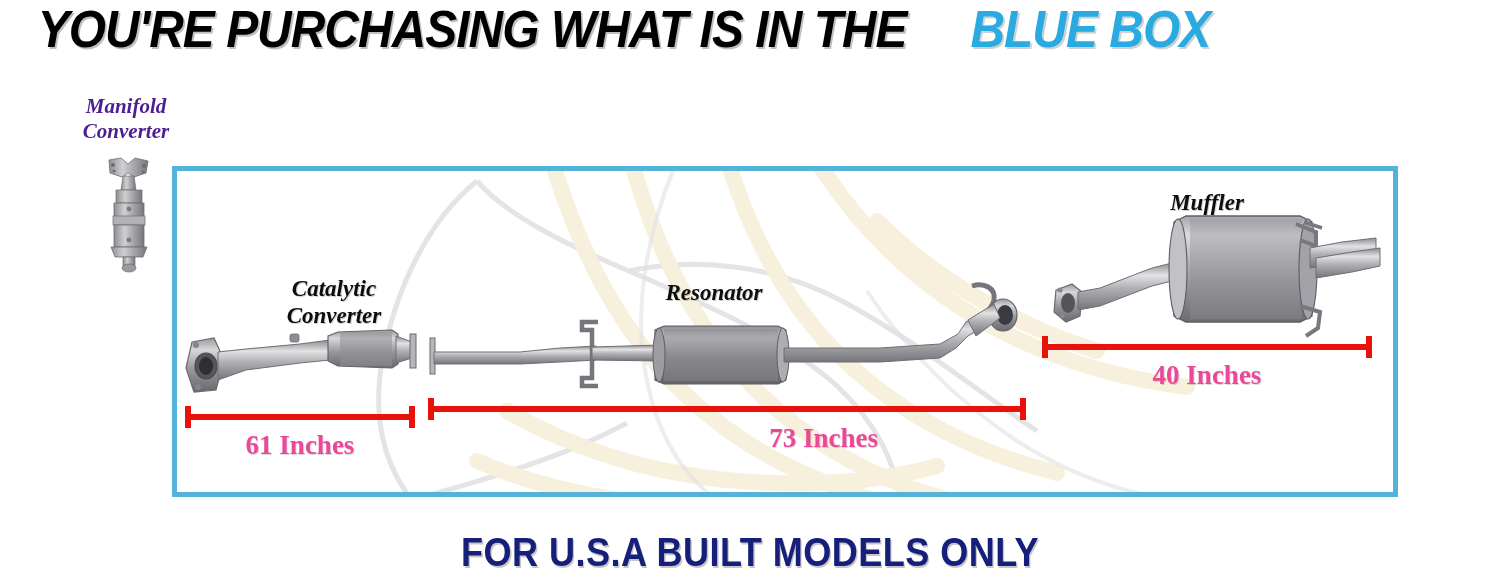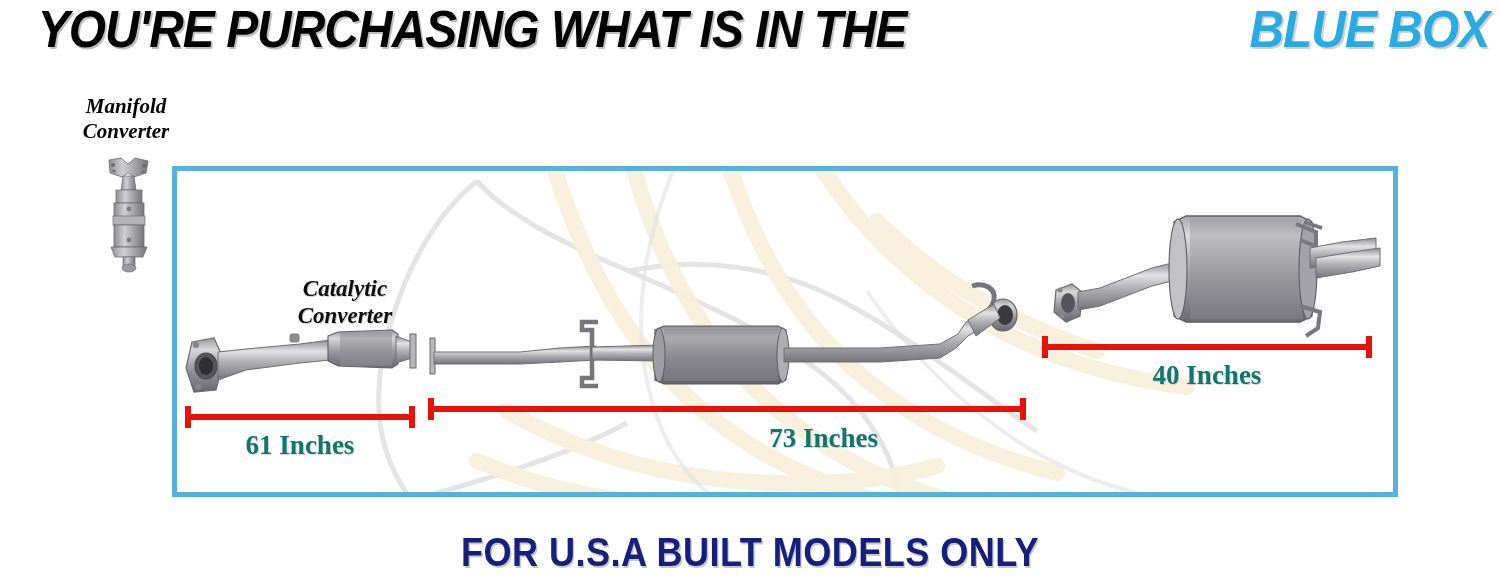--- a/index.html
+++ b/index.html
@@ -1,65 +1,65 @@
 <!DOCTYPE html>
 <html><head>
 <meta charset="utf-8">
 <style>
   html,body{margin:0;padding:0;background:#ffffff;}
   body{width:1500px;height:587px;position:relative;overflow:hidden;
        font-family:"Liberation Sans",sans-serif;}
 
   
   #header-banner{position:absolute;left:0;top:0;width:1500px;height:58px;
-      display:flex;align-items:center;justify-content:space-between;white-space:nowrap;}
+      display:flex;align-items:center;justify-content:flex-start;white-space:nowrap;}
   .hdr-txt{font-family:"Liberation Sans",sans-serif;font-weight:bold;font-style:italic;
       font-size:52px;line-height:52px;letter-spacing:-1px;
       transform:scaleX(0.92);transform-origin:center;}
   #header-main{color:#000000;text-shadow:2px 2px 0 rgba(0,0,0,0.25);}
   #header-accent{color:#29ABE2;text-shadow:2px 2px 0 rgba(0,0,0,0.18);margin-left:16px;}
 
   
   #footer-note{position:absolute;left:0;top:524px;width:1500px;height:56px;
       display:flex;align-items:center;justify-content:center;
       font-family:"Liberation Sans",sans-serif;font-weight:bold;font-style:normal;
       font-size:41px;letter-spacing:0.5px;color:#16207A;
       text-shadow:1.5px 1.5px 0 rgba(0,0,0,0.22);transform:scaleX(0.88);}
 
   
   #manifold-group{position:absolute;left:46px;top:94px;width:160px;height:190px;}
   #manifold-label{position:absolute;left:0;top:0;width:160px;text-align:center;
       font-family:"Liberation Serif",serif;font-weight:bold;font-style:italic;
-      font-size:21px;line-height:25px;color:#000000;}
+      font-size:21px;line-height:25px;color:#4c1d95;}
   #manifold-part{position:absolute;left:55px;top:62px;width:55px;height:120px;}
 
   
   #blue-box{position:absolute;left:172px;top:166px;width:1226px;height:331px;
       border:5px solid #55B3DB;background:#ffffff;box-sizing:border-box;overflow:hidden;}
   #watermark{position:absolute;left:0;top:-10px;width:1226px;height:345px;
       opacity:0.55;pointer-events:none;}
 
   
   .part-label{position:absolute;text-align:center;
       font-family:"Liberation Serif",serif;font-weight:bold;font-style:italic;
       font-size:23px;line-height:27px;color:#0d0d0d;
       text-shadow:1px 1px 0 rgba(0,0,0,0.18);}
-  #label-catalytic{left:63px;top:104px;width:210px;}
+  #label-catalytic{left:52px;top:104px;width:210px;}
   #label-resonator{left:427px;top:108px;width:220px;}
   #label-muffler{left:930px;top:18px;width:200px;}
 
   
   .dim-line{position:absolute;height:22px;}
   .dim-bar{position:absolute;left:0;top:8px;height:6px;width:100%;background:#E8120B;}
   .dim-cap{position:absolute;top:0;width:6px;height:22px;background:#E8120B;}
   .dim-cap.left{left:0;}
   .dim-cap.right{right:0;}
   .dim-text{position:absolute;text-align:center;
       font-family:"Liberation Serif",serif;font-weight:bold;font-size:27px;
-      color:#0f766e;text-shadow:1px 1px 0 rgba(0,0,0,0.15);white-space:nowrap;}
+      color:#ec4899;text-shadow:1px 1px 0 rgba(0,0,0,0.15);white-space:nowrap;}
 
   #dim-34{left:185px;top:406px;width:230px;}
   #dim-34-text{left:150px;top:430px;width:300px;}
   #dim-73{left:428px;top:398px;width:598px;}
   #dim-73-text{left:578px;top:423px;width:300px;text-align:right;}
   #dim-40{left:1042px;top:336px;width:330px;}
   #dim-40-text{left:1057px;top:360px;width:300px;}
 
   
   #exhaust-art{position:absolute;left:0;top:0;width:1500px;height:587px;pointer-events:none;}
@@ -130,20 +130,22 @@
     <g fill="none" stroke="#C8C8CB" stroke-width="4" opacity="0.6">
       <path d="M500 0 C470 70 455 150 470 220 C482 280 510 320 548 345"></path>
       <path d="M690 130 C730 190 780 240 840 280 C890 312 940 330 990 338"></path>
     </g>
   </svg>
 
   <div class="part-label" id="label-catalytic">
     <span>Catalytic</span><br>
     <span>Converter</span>
   </div>
+  <div class="part-label" id="label-resonator">Resonator</div>
+  <div class="part-label" id="label-muffler">Muffler</div>
 </div>
 
 <svg id="exhaust-art" viewBox="0 0 1500 587">
   <defs>
     <linearGradient id="pipeG" x1="0" y1="0" x2="0" y2="1">
       <stop offset="0" stop-color="#8c8c90"></stop>
         <stop offset="0.28" stop-color="#e2e2e4"></stop>
       <stop offset="0.55" stop-color="#b0b0b4"></stop>
         <stop offset="1" stop-color="#74747a"></stop>
     </linearGradient>

